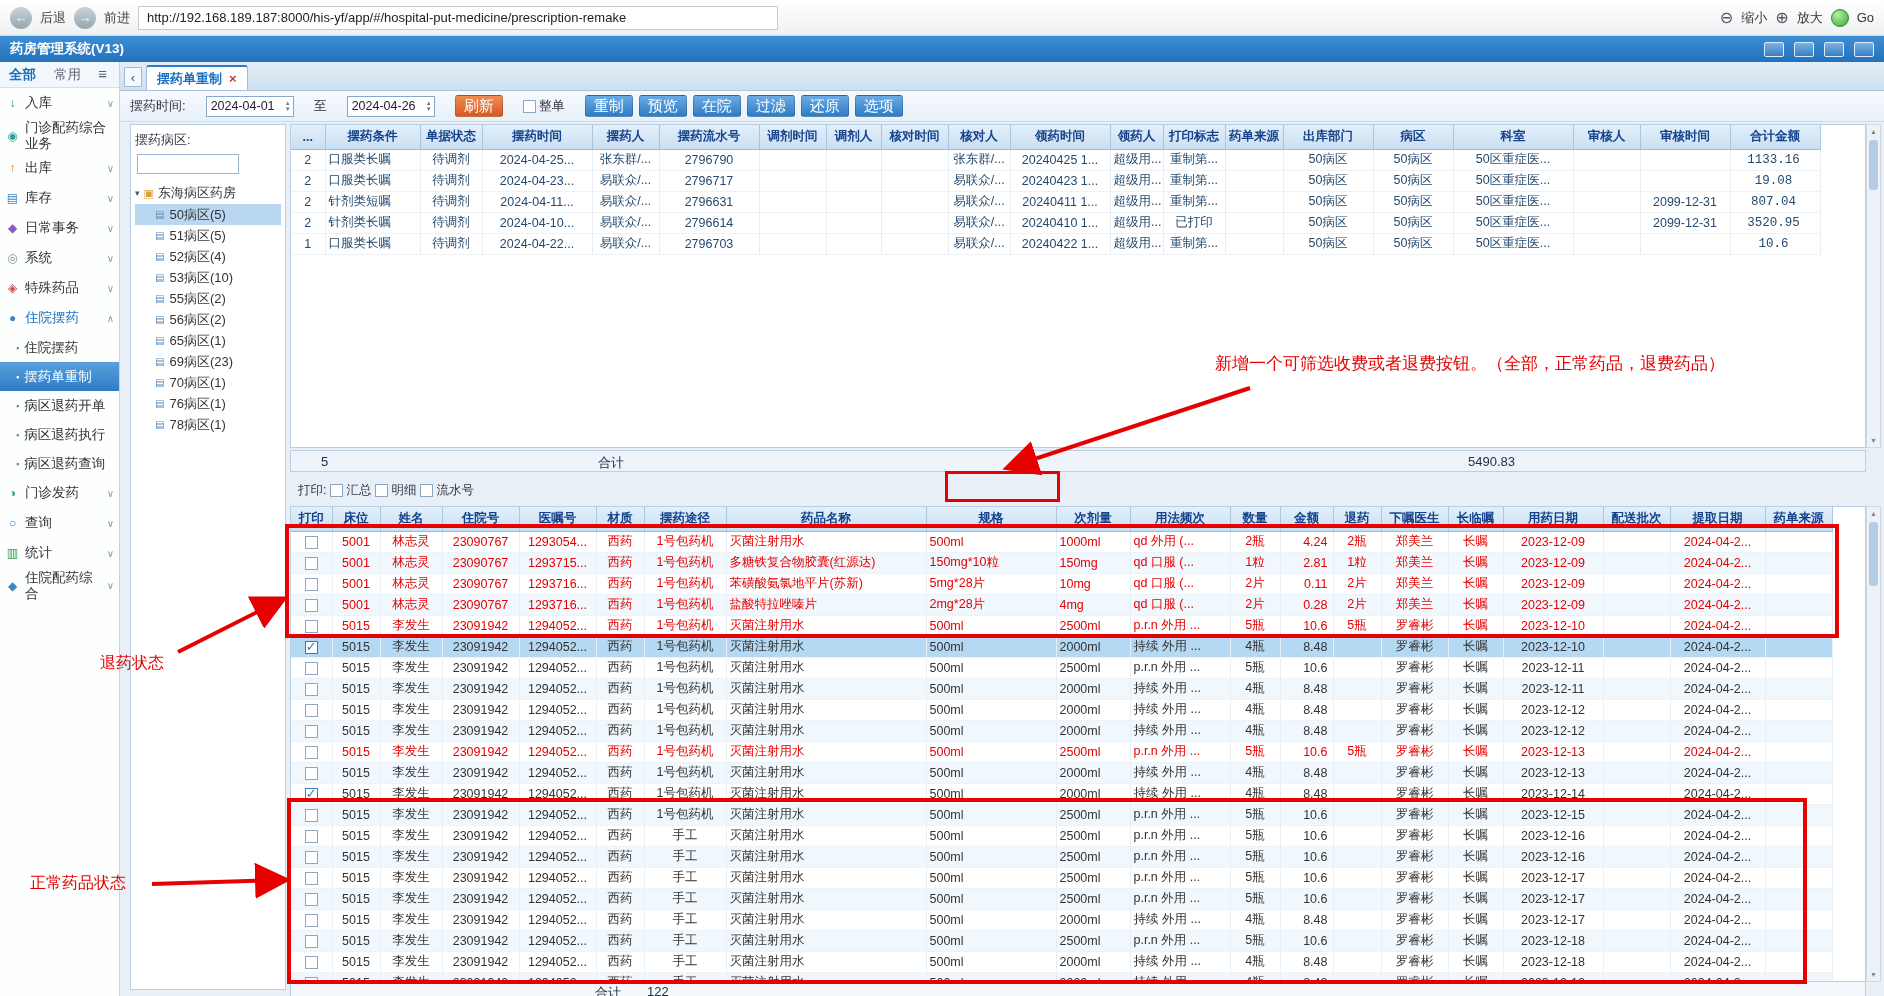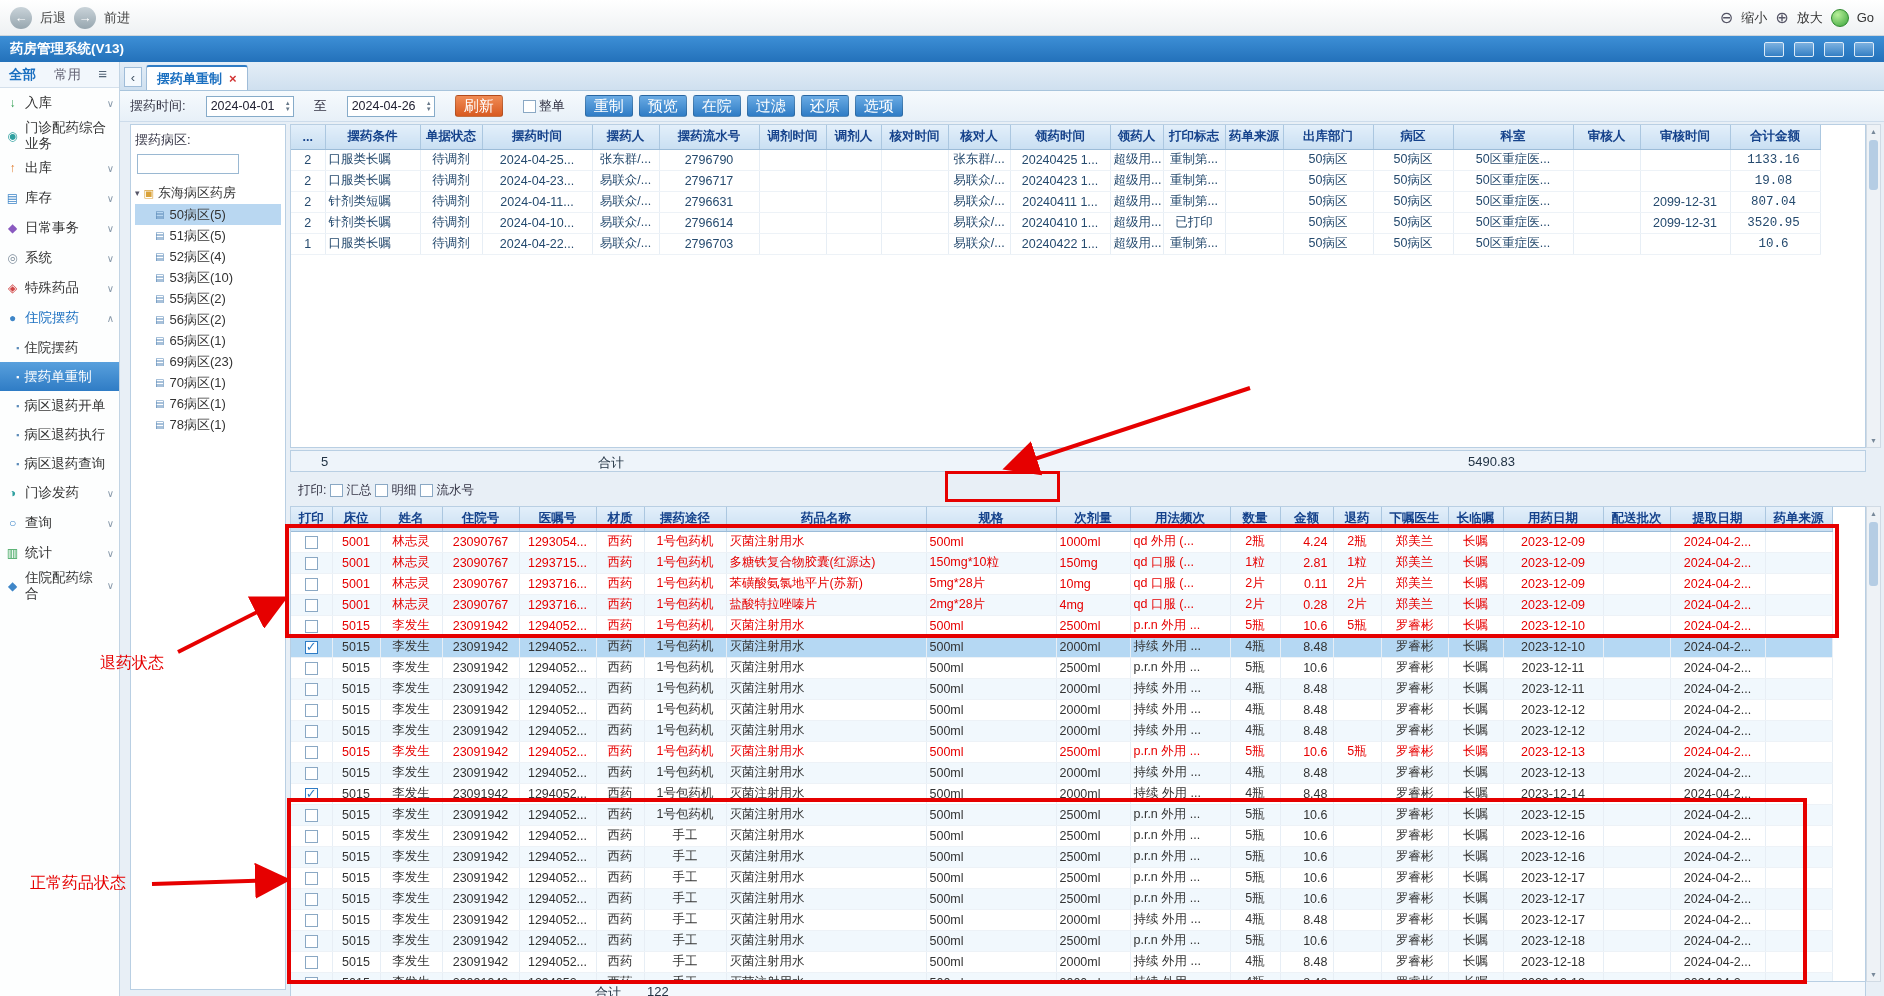--- a/index.html
+++ b/index.html
@@ -121,20 +121,21 @@
   .anno-line{stroke:#e60000;stroke-width:4;marker-end:url(#ah);}
 </style>
 </head>
 <body>
 
 <div id="browser-bar">
   <div class="nav-circle">←</div>
   <span>后退</span>
   <div class="nav-circle">→</div>
   <span>前进</span>
+  <div id="url-box">http://192.168.189.187:8000/his-yf/app/#/hospital-put-medicine/prescription-remake</div>
   <div id="browser-right">
     <span class="zoom-glyph">⊖</span>
     <span>缩小</span>
     <span class="zoom-glyph">⊕</span>
     <span>放大</span>
     <div id="go-orb"></div>
     <span>Go</span>
   </div>
 </div>
 
@@ -1152,20 +1153,21 @@
       <span style="left:356px">122</span>
     </div>
 
   </div>
 </div>
 
 <div id="anno-layer">
   <div class="anno-box" id="anno-box-1"></div>
   <div class="anno-box" id="anno-box-2"></div>
   <div class="anno-box thin" id="anno-btn-box"></div>
+  <div class="anno-text" id="anno-note">新增一个可筛选收费或者退费按钮。（全部，正常药品，退费药品）</div>
   <div class="anno-text" id="anno-refund">退药状态</div>
   <div class="anno-text" id="anno-normal">正常药品状态</div>
   <svg id="anno-arrows" width="1884" height="996">
     <defs>
       <marker id="ah" markerWidth="9" markerHeight="9" refX="7" refY="4.5" orient="auto">
         <path d="M0,0 L9,4.5 L0,9 Z" fill="#e60000"></path>
       </marker>
     </defs>
     <line class="anno-line" x1="1250" y1="388" x2="1010" y2="467"></line>
     <line class="anno-line" x1="178" y1="652" x2="281" y2="600"></line>

